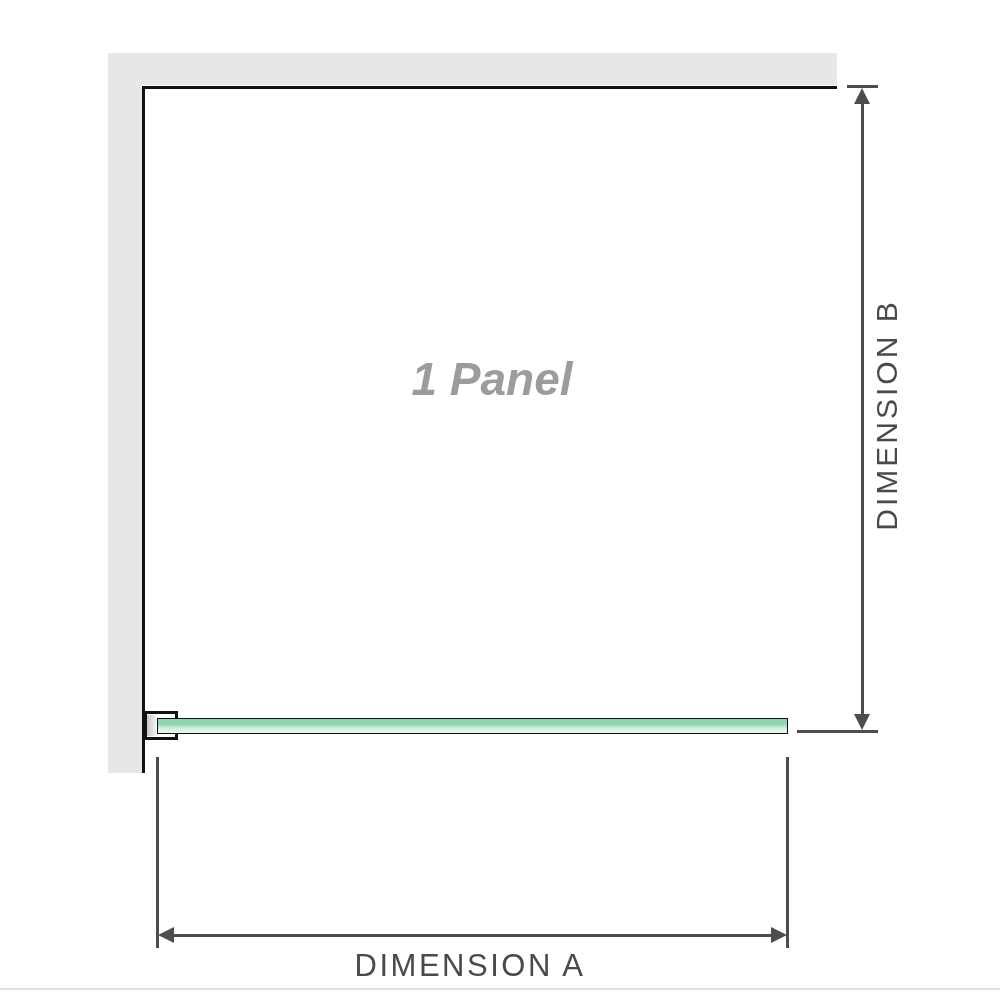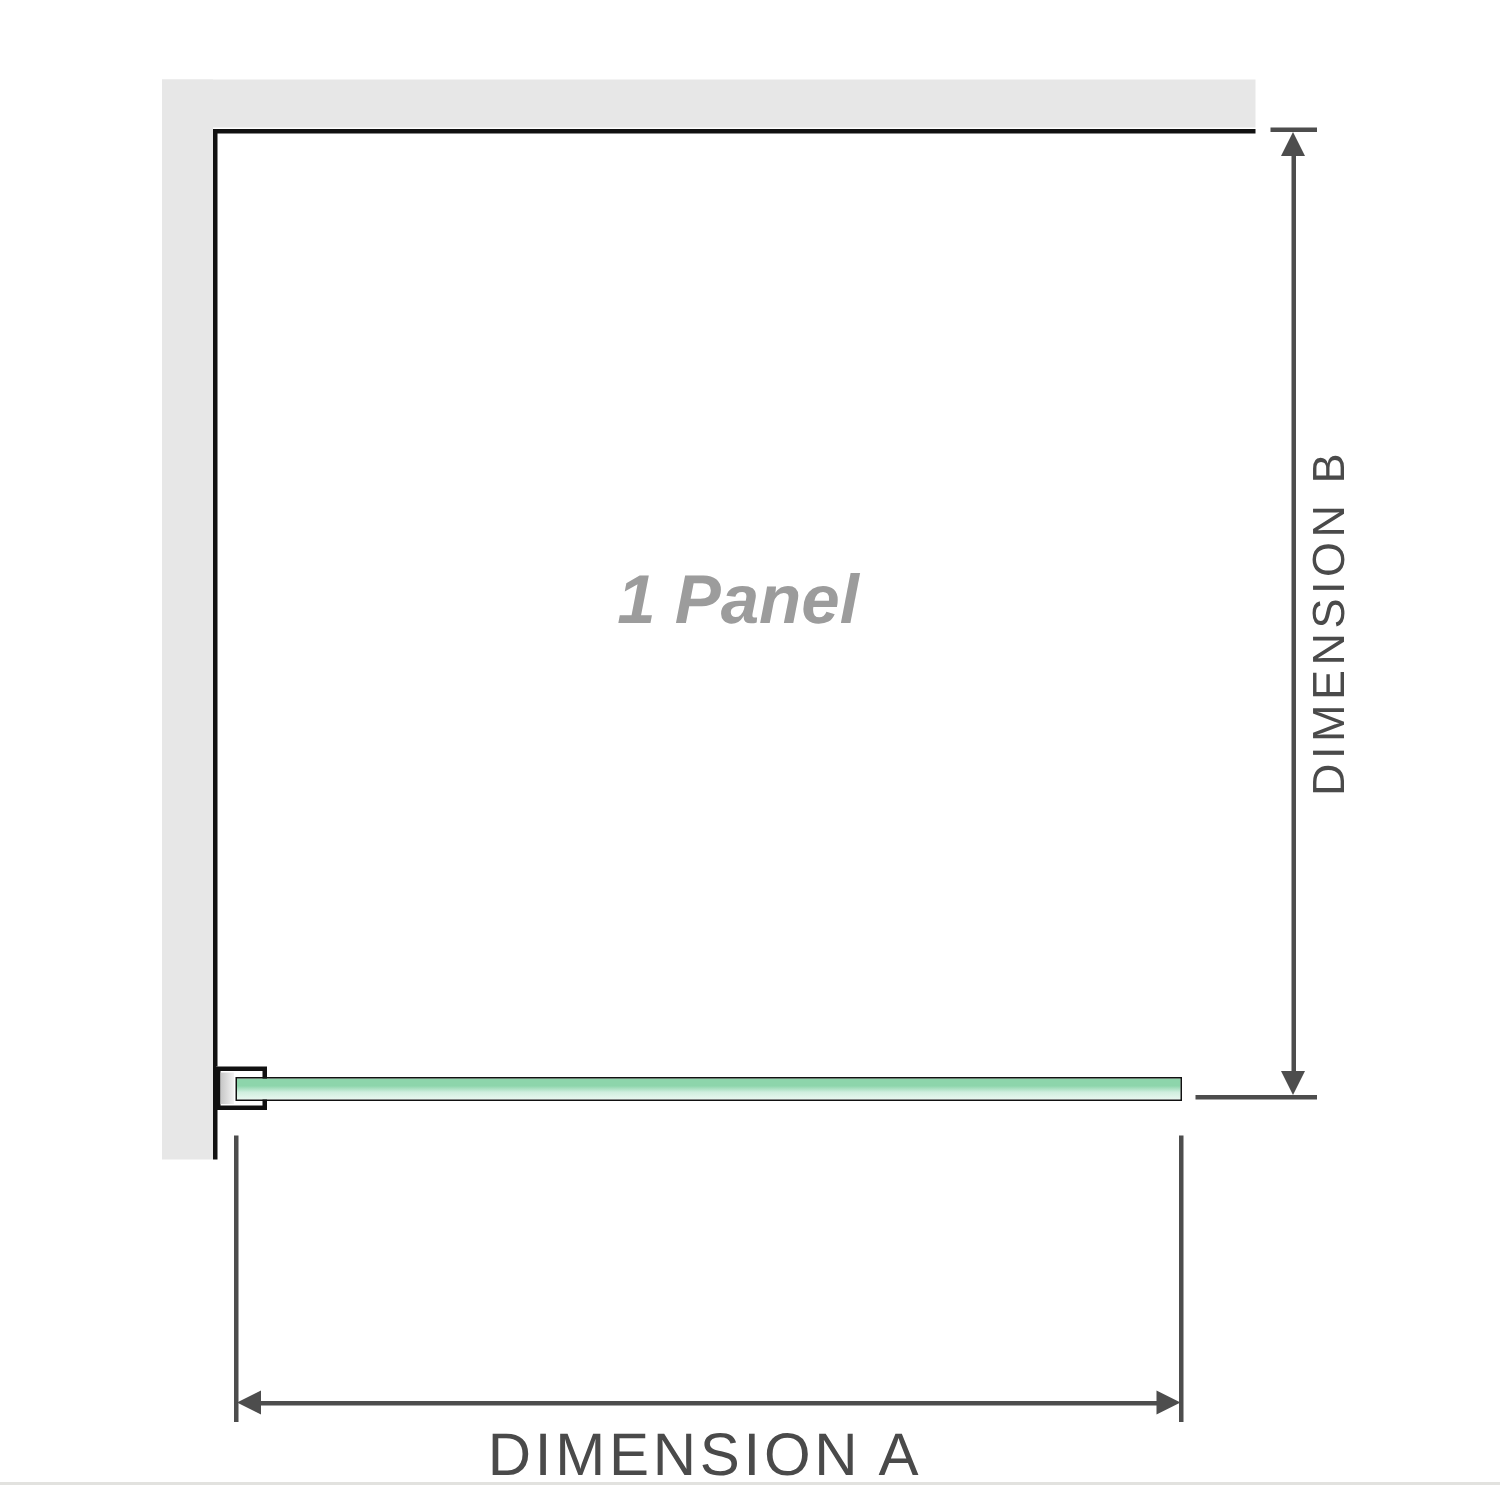--- a/index.html
+++ b/index.html
@@ -83,26 +83,26 @@
     border-top:8px solid transparent; border-bottom:8px solid transparent;
     border-right:16px solid var(--line);
   }
   .arrow-right {
     left:771px; top:927px; width:0; height:0;
     border-top:8px solid transparent; border-bottom:8px solid transparent;
     border-left:16px solid var(--line);
   }
   .dima-label {
     left:150px; top:948px; width:640px; text-align:center;
-    font-size:40px; letter-spacing:2.5px; color:var(--dim-text);
+    font-size:31px; letter-spacing:2.5px; color:var(--dim-text);
   }
 
   
   .panel-label {
-    left:142px; top:372px; width:700px; text-align:center;
+    left:142px; top:352px; width:700px; text-align:center;
     font-size:46px; font-style:italic; font-weight:700;
     color:var(--panel-text);
   }
 
   
   .bottom-rule { left:0; top:988px; width:1000px; height:2px; background:var(--baseline); }
 </style>
 </head>
 <body>
 

